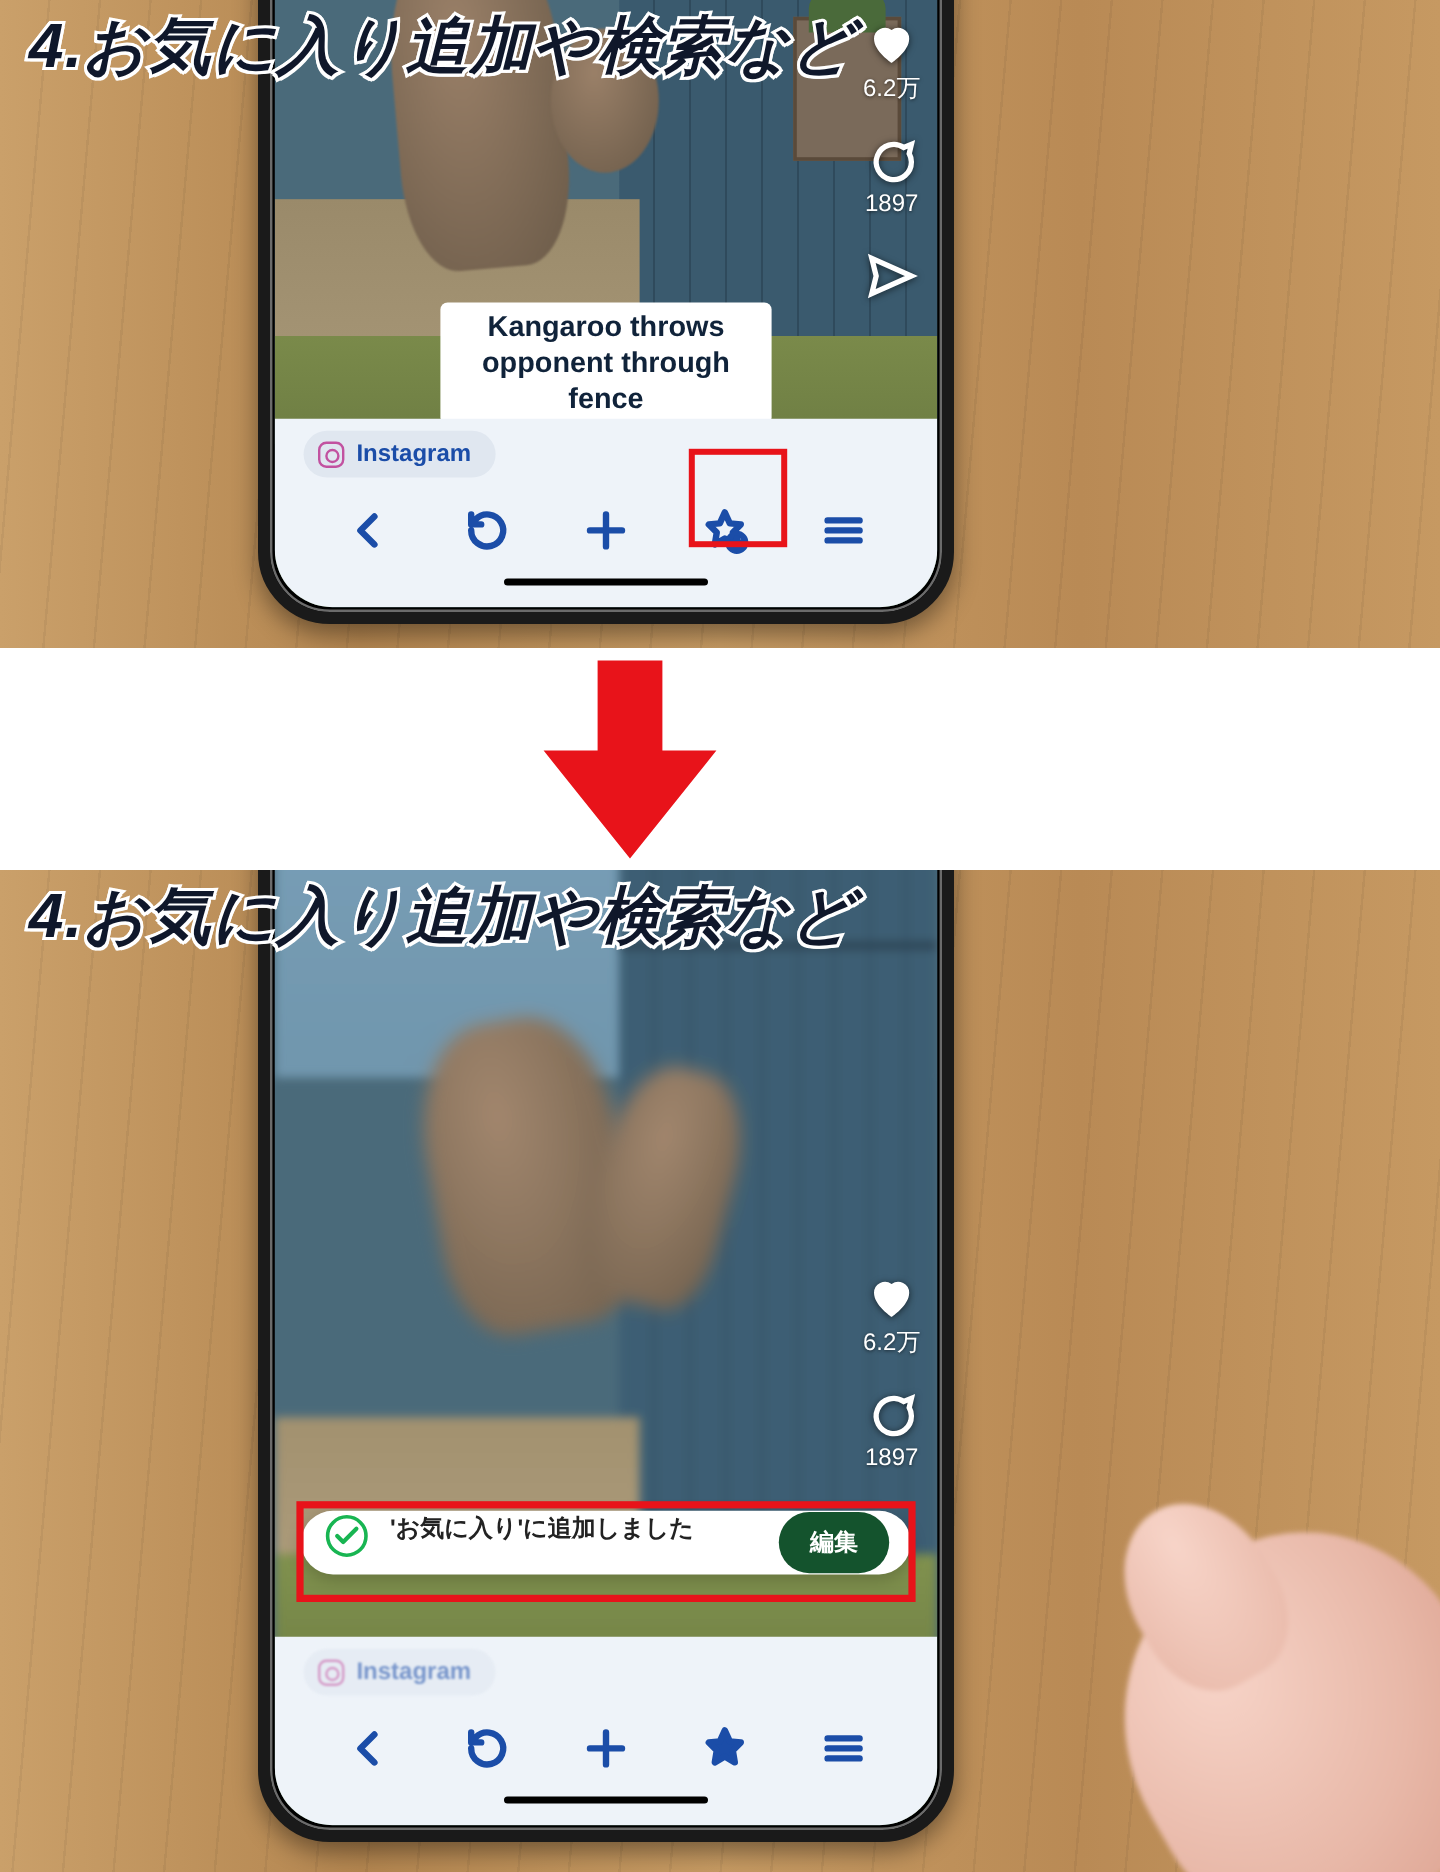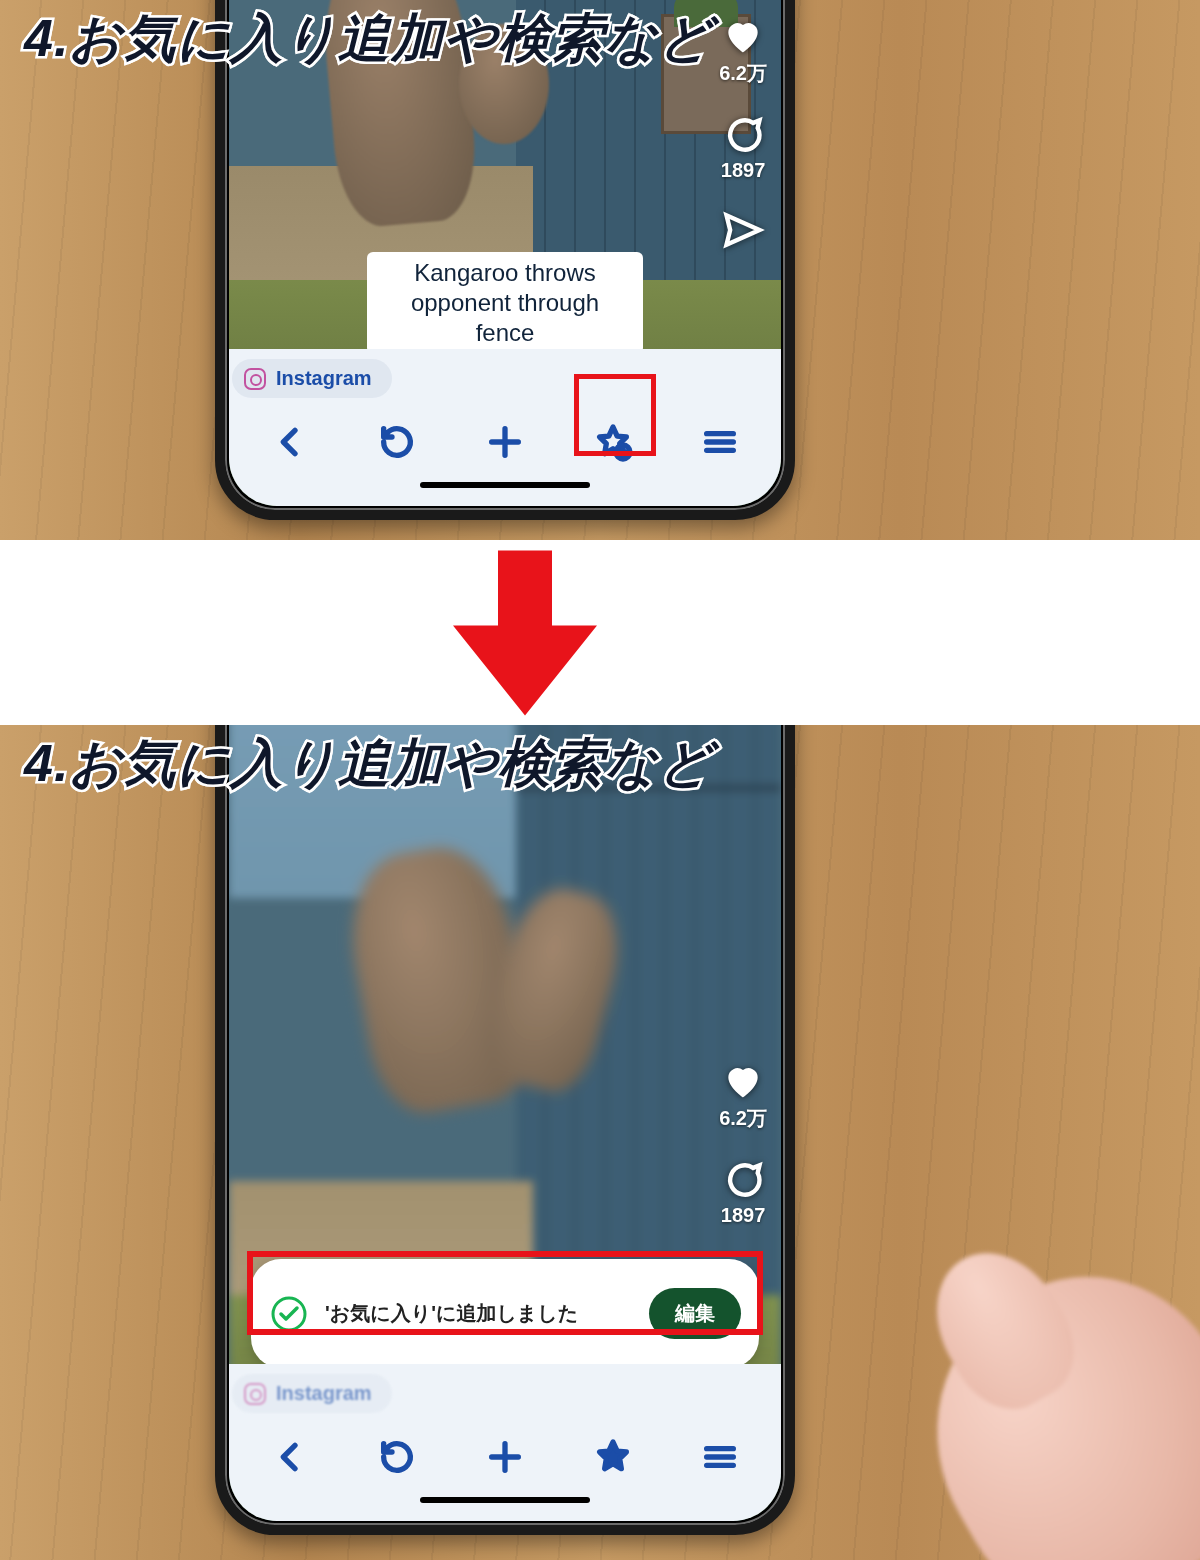--- a/index.html
+++ b/index.html
@@ -32,45 +32,45 @@
   .ground { position: absolute; bottom: 12%; left: 0; width: 55%; height: 18%; background: linear-gradient(#9a8a6a, #aa9a7a); }
   .kangaroo { position: absolute; background: radial-gradient(ellipse at 40% 30%, #9a8068, #6a5a48); border-radius: 40% 40% 30% 30%; filter: blur(1px); }
   .panel.top .k1 { left: 100px; top: 570px; width: 140px; height: 280px; transform: rotate(-5deg); }
   .panel.top .k2 { left: 230px; top: 650px; width: 90px; height: 120px; border-radius: 50%; }
   .panel.bottom .k1 { left: 130px; top: 460px; width: 160px; height: 260px; transform: rotate(-10deg); filter: blur(6px); }
   .panel.bottom .k2 { left: 270px; top: 500px; width: 110px; height: 200px; transform: rotate(15deg); filter: blur(6px); }
   .planter { position:absolute; right:30px; top:640px; width:90px; height:120px; background:#7a6a5a; border:3px solid #5a4a3a; }
   .planter::after{content:""; position:absolute; top:-30px; left:10px; right:10px; height:40px; background:#4a6a3a; border-radius:50% 50% 0 0;}
 
   
-  .social { position: absolute; right: 14px; color: #fff; font-size: 20px; text-align: center; font-weight: 700; text-shadow: 0 1px 3px rgba(0,0,0,0.6); margin-left: 45px; }
+  .social { position: absolute; right: 14px; color: #fff; font-size: 20px; text-align: center; font-weight: 400; text-shadow: 0 1px 3px rgba(0,0,0,0.6); margin-left: 45px; }
   .social .item { margin-bottom: 26px; }
   .social svg { width: 44px; height: 44px; display: block; margin: 0 auto 2px; filter: drop-shadow(0 1px 3px rgba(0,0,0,0.6)); }
   .panel.top .social { top: 640px; }
   .panel.bottom .social { top: 670px; }
 
   
-  .caption { position: absolute; left: 50%; transform: translateX(-50%); background: #fff; color: #10233a; font-weight: 400; font-size: 24px; padding: 6px 14px; border-radius: 6px; text-align: center; line-height: 1.25; white-space: pre-line; }
+  .caption { position: absolute; left: 50%; transform: translateX(-50%); background: #fff; color: #10233a; font-weight: 700; font-size: 24px; padding: 6px 14px; border-radius: 6px; text-align: center; line-height: 1.25; white-space: pre-line; }
   .panel.top .caption { top: 878px; }
 
   
-  .chrome { position: absolute; left: 0; right: 0; bottom: 0; background: #eef3f9; border-radius: 0 0 44px 44px; padding: 10px 3px 18px; }
+  .chrome { position: absolute; left: 0; right: 0; bottom: 0; background: #eef3f9; border-radius: 0 0 44px 44px; padding: 10px 24px 18px; }
   .urlchip { display: inline-flex; align-items: center; gap: 10px; background: #e0e7f0; border-radius: 22px; padding: 8px 20px 8px 12px; color: #1b4da8; font-weight: 700; font-size: 20px; }
   .urlchip .ig { width: 22px; height: 22px; border: 2.5px solid #c252a0; border-radius: 7px; position: relative; }
   .urlchip .ig::after { content:""; position:absolute; top:4px; left:4px; width:8px; height:8px; border:2.5px solid #c252a0; border-radius:50%; }
   .toolbar { display: flex; justify-content: space-around; align-items: center; padding: 18px 4px 6px; }
   .toolbar .btn { width: 52px; height: 52px; display: flex; align-items: center; justify-content: center; color: #1b4da8; position: relative; }
   .toolbar svg { width: 40px; height: 40px; stroke: #1b4da8; stroke-width: 3.2; fill: none; stroke-linecap: round; stroke-linejoin: round; }
   .toolbar .filled svg { fill: #1b4da8; stroke: #1b4da8; }
   .homebar { width: 170px; height: 6px; background: #000; border-radius: 4px; margin: 8px auto 0; }
   .redbox { position: absolute; border: 5px solid #e8131a; }
   .panel.top .redbox.fav { top: 1000px; left: 345px; width: 82px; height: 82px; }
 
   
-  .toast { position: absolute; left: 22px; right: 22px; background: #fff; border-radius: 30px; padding: 29px 18px; display: flex; align-items: center; gap: 16px; box-shadow: 0 4px 14px rgba(0,0,0,0.2); }
+  .toast { position: absolute; left: 22px; right: 22px; background: #fff; border-radius: 30px; padding: 1px 18px; display: flex; gap: 16px; box-shadow: 0 4px 14px rgba(0,0,0,0.2); }
   .panel.bottom .toast { top: 870px; }
   .toast .check { width: 40px; height: 40px; flex: none; }
   .toast .msg { flex: 1; font-size: 20px; font-weight: 600; color: #222; }
   .toast .edit { background: #14532d; color: #fff; font-weight: 700; font-size: 20px; padding: 12px 26px; border-radius: 26px; border: none; }
   .panel.bottom .redbox.toast-hl { top: 862px; left: 18px; right: 18px; height: 84px; border-width: 6px; }
 
   .panel.bottom .urlchip { opacity: 0.55; filter: blur(1px); }
 
   
   .heading { position: absolute; top: 4px; left: 24px; font-size: 52px; font-weight: 900; color: #0f172a; -webkit-text-stroke: 5px #fff; paint-order: stroke fill; letter-spacing: 1px; text-shadow: 2px 2px 0 #fff, -2px -2px 0 #fff, 2px -2px 0 #fff, -2px 2px 0 #fff; font-style: italic; }

